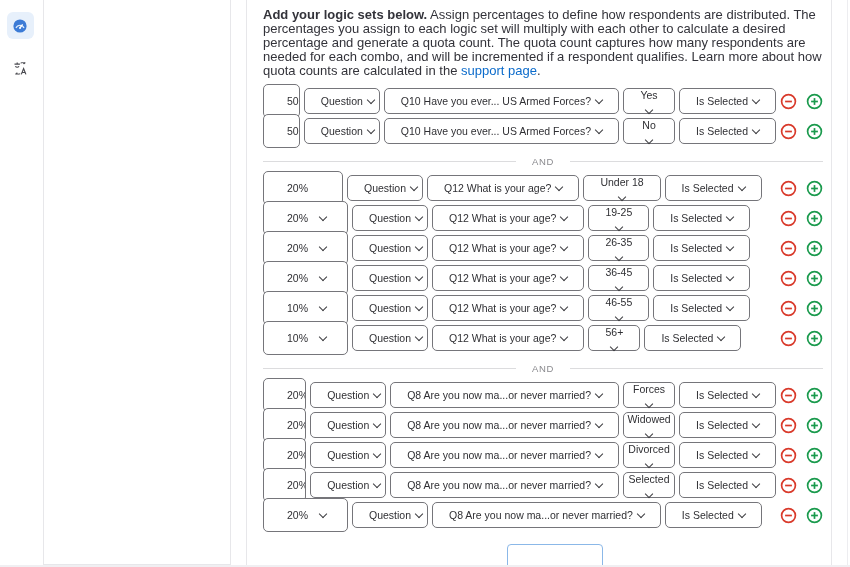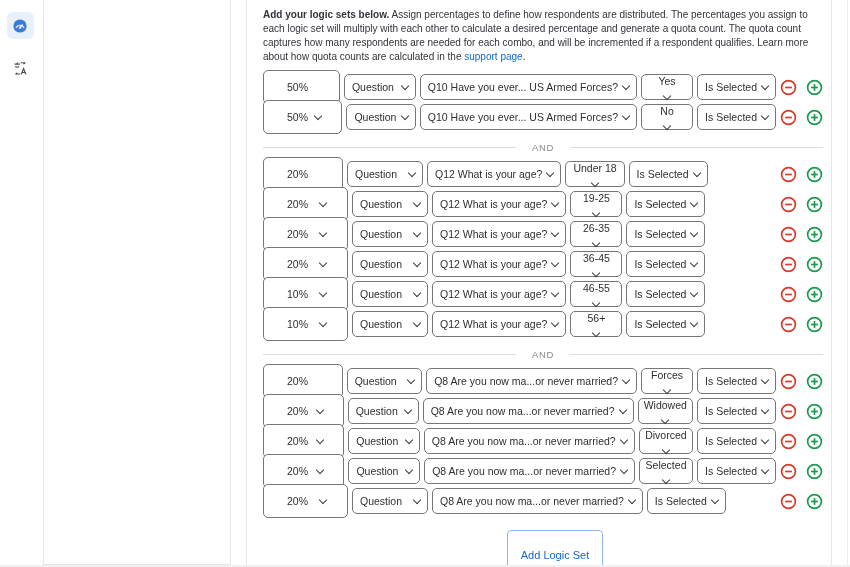--- a/index.html
+++ b/index.html
@@ -16,34 +16,34 @@
   .rail-btn.active{background:#e7f0fb;}
   
   .side-panel{position:absolute;left:43px;top:0;width:188px;height:565px;box-sizing:border-box;
     background:#fff;border:1px solid #e7e7ea;border-top:0;}
   .main-panel{position:absolute;left:246px;top:0;width:586px;height:565px;box-sizing:border-box;
     background:#fff;border-left:1px solid #e7e7ea;border-right:1px solid #e7e7ea;
     padding:8px 8px 0 16px;}
   .bottom-strip{position:absolute;left:0;right:0;bottom:0;height:2px;background:#f0eff2;}
   .right-line{position:absolute;top:0;bottom:0;right:2px;width:1px;background:#ededf0;}
   
-  .intro{font-size:10px;line-height:14px;margin:0 0 10px 0;color:#33333a;max-width:560px;}
+  .intro{font-size:13px;line-height:14px;margin:0 0 10px 0;color:#33333a;max-width:560px;}
   .intro b{font-weight:bold;}
   .intro a{color:#0b6bcb;text-decoration:none;cursor:pointer;}
   
   .rows{width:560px;}
   .logic-row{display:flex;align-items:center;gap:4px;height:26px;margin-bottom:4px;}
   .ctrl{box-sizing:border-box;height:26px;border:1px solid #75757a;border-radius:5px;background:#fff;
     font-size:10.5px;color:#2f2f33;display:flex;align-items:center;cursor:pointer;}
   .pct{display:flex;padding:16px;overflow:hidden;cursor:text;}
   .pct-main{width:27px;padding-left:7px;display:flex;align-items:center;height:100%;}
   .pct.plain .pct-main{width:39px;}
   .pct-chev{width:16px;height:100%;border-left:1px solid #75757a;display:flex;align-items:center;
     justify-content:center;cursor:pointer;}
-  .sel{padding:0 7px;gap:5px;white-space:nowrap;}
+  .sel{padding:0 16px;gap:5px;white-space:nowrap;}
   .sel .lbl{white-space:nowrap;}
   .w-type{width:76px;justify-content:space-between;}
   .w-choice{min-width:52px;justify-content:space-between;flex-direction:column;}
   .chev{display:inline-block;width:5px;height:5px;border-right:1.3px solid #3c3c40;
     border-bottom:1.3px solid #3c3c40;transform:rotate(45deg);margin-top:-3px;flex:none;}
   .row-icons{margin-left:auto;display:flex;align-items:center;gap:9px;}
   .icon-btn{width:17px;height:17px;display:flex;align-items:center;justify-content:center;cursor:pointer;}
   
   .and-divider{display:flex;align-items:center;height:27px;font-size:9.5px;letter-spacing:.6px;
     color:#8a8a8e;width:560px;}

